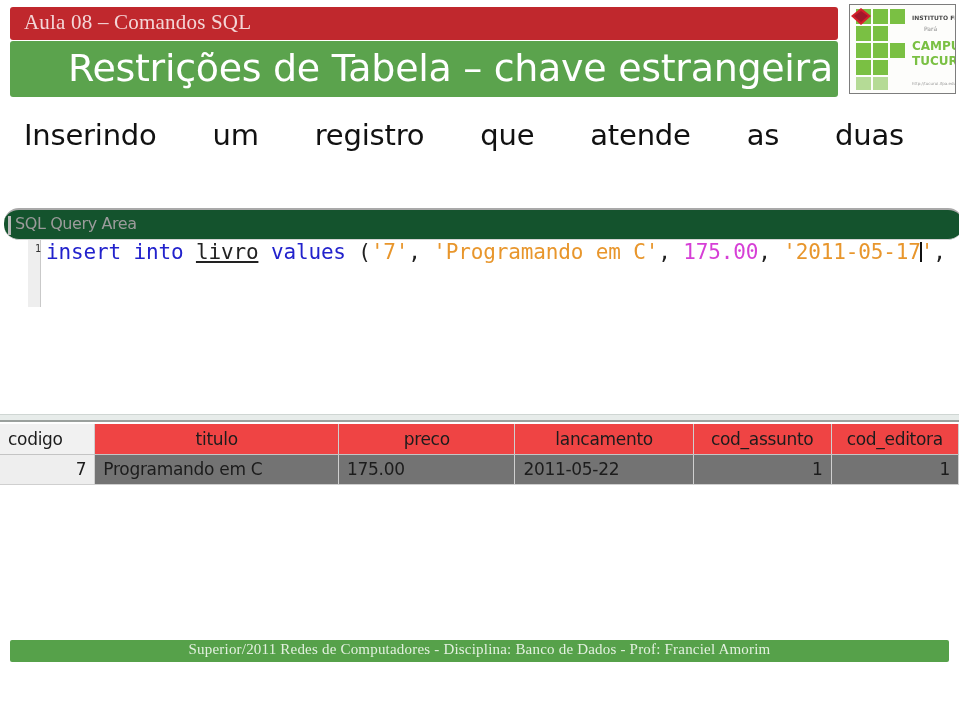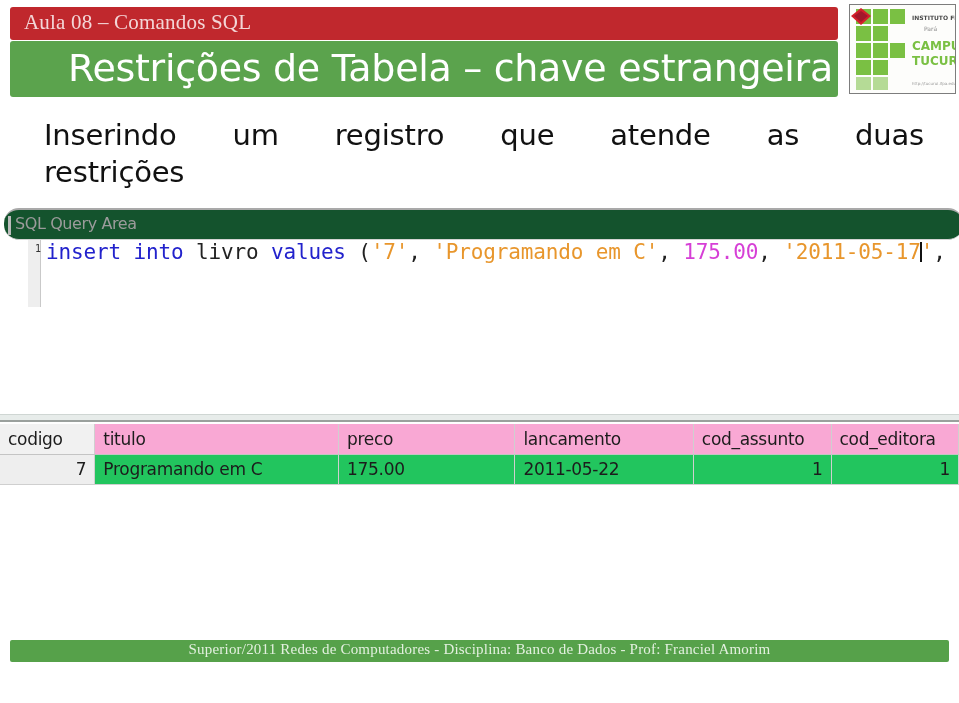--- a/index.html
+++ b/index.html
@@ -71,21 +71,21 @@
     height: 90px;
     background: #fdfdfb;
     border: 1px solid #7d7d7d;
     overflow: hidden;
   }
   .logo svg { display: block; width: 107px; height: 90px; }
 
   
   .body-text {
     position: absolute;
-    left: 44px;
+    left: 24px;
     top: 117px;
     width: 880px;
     font-family: "DejaVu Sans", sans-serif;
     font-size: 29px;
     line-height: 37px;
     color: #111111;
     text-align: justify;
     text-align-last: left;
     letter-spacing: -0.2px;
   }
@@ -167,21 +167,21 @@
     position: absolute;
     left: 46px;
     top: 0px;
     white-space: nowrap;
     font-family: "DejaVu Sans Mono", monospace;
     font-size: 21px;
     line-height: 24px;
     letter-spacing: -0.15px;
   }
   .kw   { color: #2222cc; text-align: right; }
-  .ident{ color: #222222; }
+  .ident{ color: #222222; text-decoration: underline; }
   .punc { color: #222222; }
   .str  { color: #e8962c; }
   .num  { color: #d63fd6; }
   .caret{
     display: inline-block;
     width: 2px;
     height: 20px;
     background: #111111;
     vertical-align: -3px;
     margin: 0 -1px;
@@ -225,25 +225,25 @@
     font-weight: normal;
     font-size: 17px;
     color: #1c1c1c;
     padding: 3px 8px;
     height: 30px;
     overflow: hidden;
     white-space: nowrap;
     letter-spacing: -0.3px;
   }
   .grid thead th {
-    background: #f9a8d4;
-    text-align: left;
+    background: #ef4444;
+    text-align: center;
     border-bottom: 1px solid #c4c4c4;
   }
-  .grid tbody td { background: #22c55e; }
+  .grid tbody td { background: #737373; }
   .grid tbody td.idx {
     background: #eeeeee;
     text-align: right;
   }
   .grid th.idx { background: #f1f1f1; text-align: left; }
   .num-cell { text-align: right; }
 
   
   .footer {
     position: absolute;
@@ -307,21 +307,20 @@
       <text x="62" y="15" font-family="DejaVu Sans, sans-serif" font-size="6" font-weight="bold" fill="#4a4a4a">INSTITUTO FEDERAL</text>
       <text x="74" y="26" font-family="DejaVu Sans, sans-serif" font-size="6" fill="#8a8a8a">Pará</text>
       <text x="62" y="45" font-family="DejaVu Sans, sans-serif" font-size="12" font-weight="bold" fill="#7ac043">CAMPUS</text>
       <text x="62" y="60" font-family="DejaVu Sans, sans-serif" font-size="12" font-weight="bold" fill="#7ac043">TUCURUÍ</text>
       <text x="62" y="80" font-family="DejaVu Sans, sans-serif" font-size="4" fill="#9a9a9a">http://tucurui.ifpa.edu.br</text>
     </svg>
   </div>
 
   <div class="body-text">
     <span class="line1">Inserindo um registro que atende as duas</span>
-    <span>restrições</span>
   </div>
 
   <div class="shot">
 
     <div class="qa-strip">
       <span class="tick"></span>
       <span class="qa-label">SQL Query Area</span>
     </div>
 
     <div class="editor">

